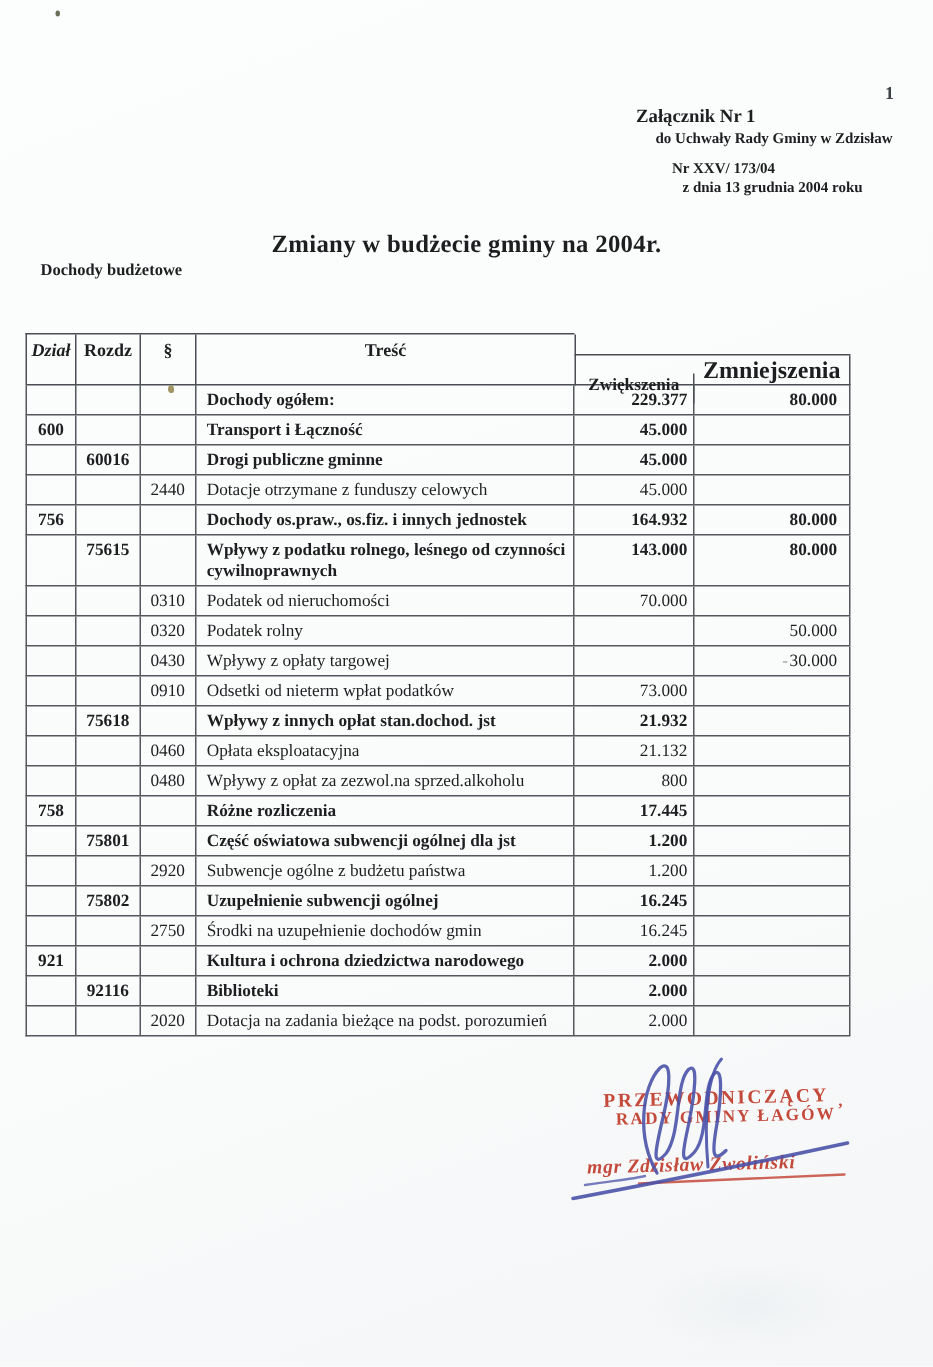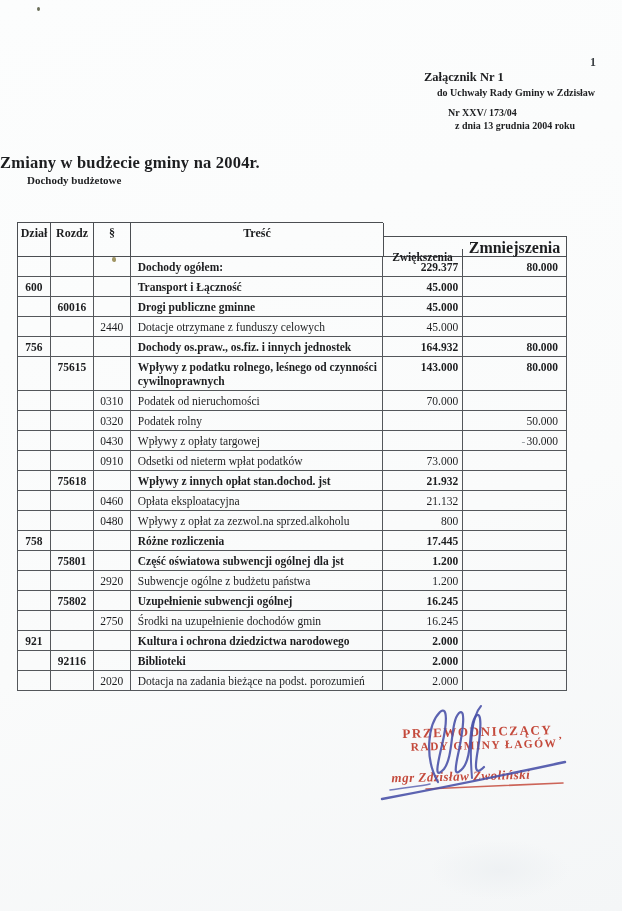--- a/index.html
+++ b/index.html
@@ -10,31 +10,31 @@
     color:#1d1e20;
     -webkit-font-smoothing:antialiased;
   }
   .abs{position:absolute;}
   
   .page-num{top:55px;right:26px;font-size:12px;color:#3c4044;font-weight:bold;}
   .attach1{left:424px;top:70px;font-size:12.5px;font-weight:bold;}
   .attach2{left:437px;top:87px;font-size:10px;font-weight:bold;}
   .resno{left:448px;top:107px;font-size:10px;font-weight:bold;}
   .resdate{left:455px;top:120px;font-size:10px;font-weight:bold;}
-  .doc-title{left:0;top:153px;width:622px;font-size:16.5px;font-weight:bold;letter-spacing:.2px;}
+  .doc-title{left:0;top:153px;width:622px;text-align:center;font-size:16.5px;font-weight:bold;letter-spacing:.2px;}
   .doc-subtitle{left:27px;top:174px;font-size:11px;font-weight:bold;}
   
   .tbl{left:17px;top:222px;width:550px;font-size:11.5px;}
   .tbl *{box-sizing:border-box;}
   .thead{position:relative;height:34px;}
   .h-left{position:absolute;left:0;top:0;width:366px;height:34px;
           border-top:1.4px solid #4b4e52;border-left:1px solid #4b4e52;}
   .h-cell{position:absolute;top:0;height:34px;border-right:1px solid #4b4e52;
           font-weight:bold;font-size:12px;text-align:center;padding-top:3px;}
-  .h-dzial{left:0;width:33px;}
+  .h-dzial{left:0;width:33px;font-style:italic;}
   .h-rozdz{left:33px;width:43px;}
   .h-par{left:76px;width:37px;}
   .h-tresc{left:113px;width:253px;}
   .h-right{position:absolute;left:366px;top:14px;width:184px;height:20px;border-top:1px solid #4b4e52;}
   .h-zw{position:absolute;left:0;top:12px;width:80px;height:20px;border-right:1px solid #4b4e52;
         font-weight:bold;font-size:11.5px;text-align:center;padding-top:2px;}
   .h-zm{position:absolute;left:80px;top:0;width:104px;height:20px;border-right:1px solid #4b4e52;
         font-weight:bold;font-size:16px;text-align:center;padding-top:2px;}
   .tbody{border-top:1px solid #4b4e52;}
   .trow{display:flex;border-bottom:1px solid #54575b;border-left:1px solid #54575b;height:20px;}

